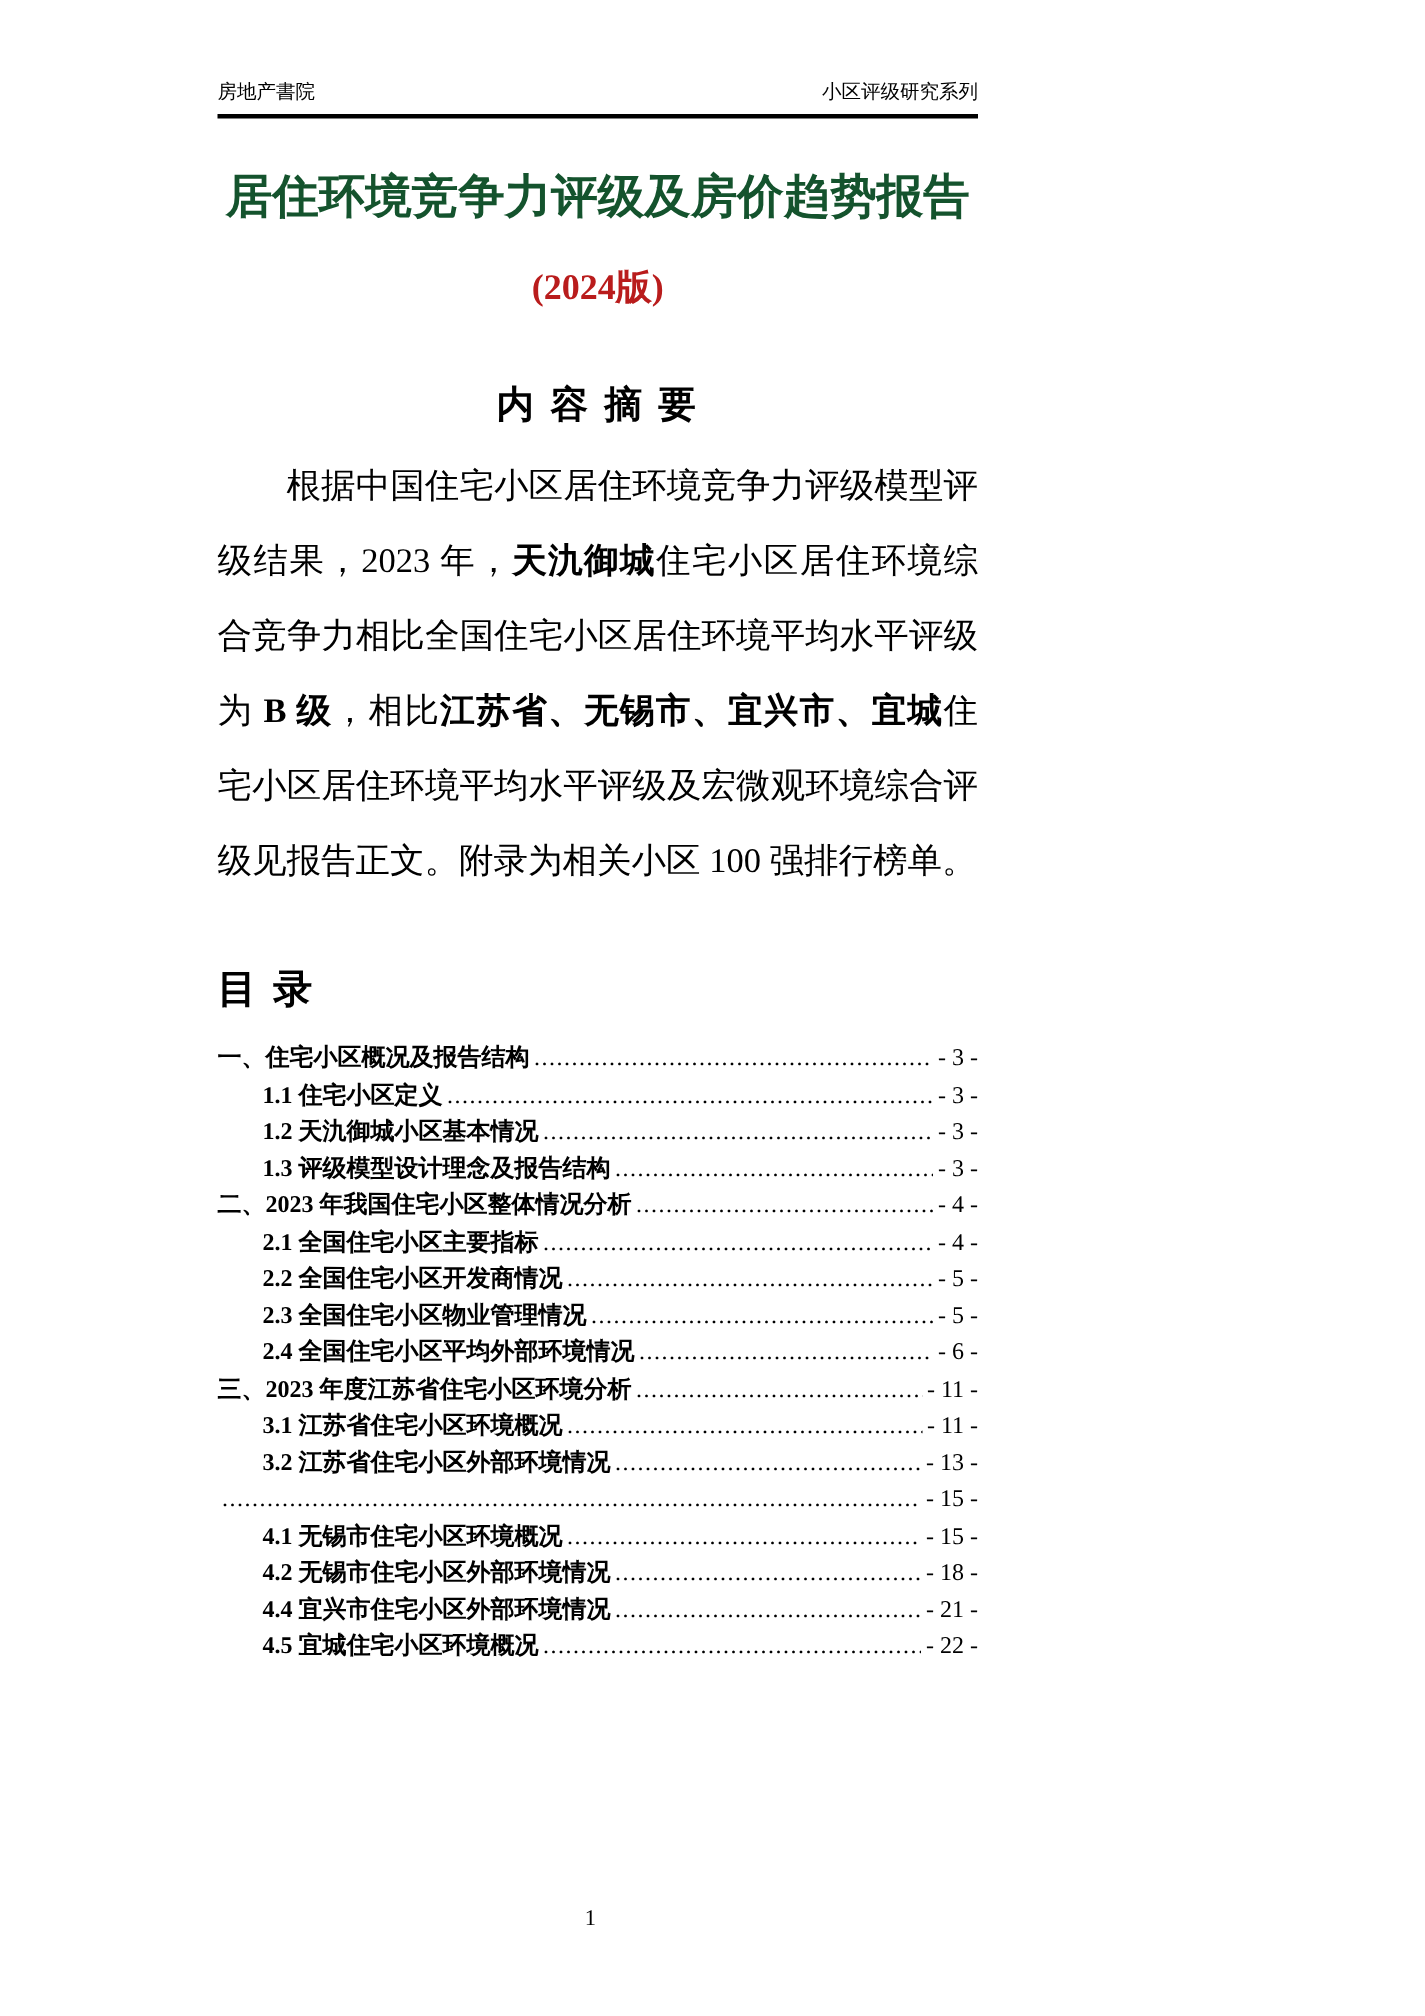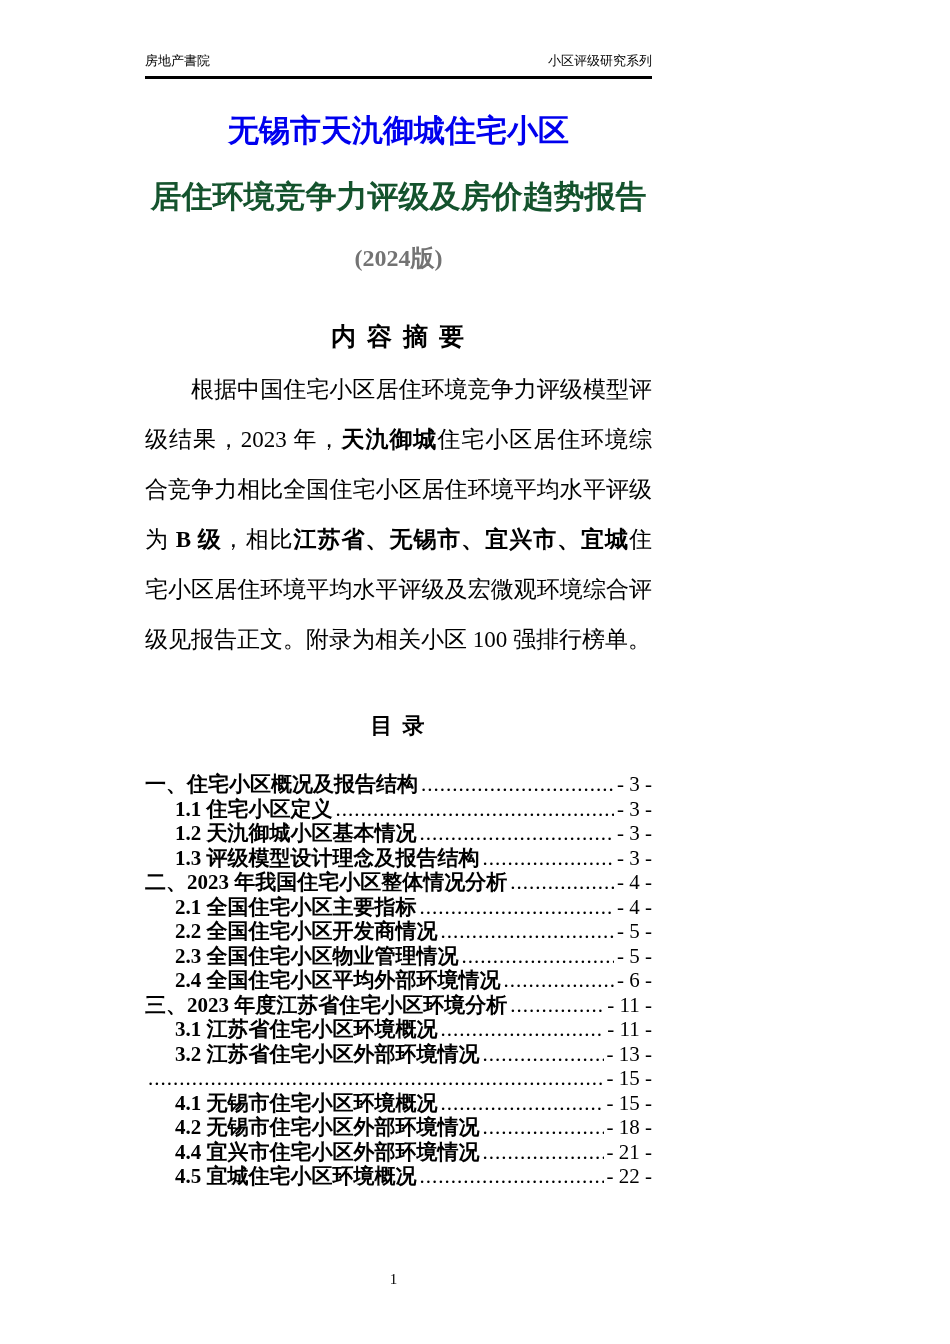--- a/index.html
+++ b/index.html
@@ -59,30 +59,30 @@
     letter-spacing: 2px;
   }
   .abstract-paragraph {
     margin-top: 12px;
     font-size: 23px;
     line-height: 50px;
     text-align: justify;
     text-indent: 2em;
   }
   .toc-heading {
-    text-align: center;
-    font-size: 22px;
+    text-align: left;
+    font-size: 26px;
     font-weight: bold;
     line-height: 29px;
     margin-top: 46px;
-    margin-bottom: 32px;
+    margin-bottom: 20px;
     font-family: "Liberation Sans", sans-serif;
     letter-spacing: 2px;
   }
-  .toc-list { font-size: 21px; }
+  .toc-list { font-size: 16px; }
   .toc-row {
     display: flex;
     align-items: baseline;
     line-height: 24.5px;
   }
   .toc-row.toc-sub { padding-left: 30px; font-family: Liberation Serif, serif; }
   .toc-label { white-space: nowrap; font-weight: bold; }
   .toc-dots {
     flex: 1 1 auto;
     overflow: hidden;
@@ -109,23 +109,22 @@
 <div class="page">
 
   <div class="doc-header">
     <span>房地产書院</span>
     <span>小区评级研究系列</span>
   </div>
   <div class="header-rule"></div>
 
 
   <div class="title-block">
-    <div class="title-line" style="color: rgb(0, 0, 238);">无锡市天氿御城住宅小区</div>
     <div class="title-line" style="color: #14532d;">居住环境竞争力评级及房价趋势报告</div>
-    <div class="title-edition" style="color: #737373;">(2024版)</div>
+    <div class="title-edition" style="color: #b91c1c;">(2024版)</div>
   </div>
 
   <h2 class="abstract-heading">内 容 摘 要</h2>
   <p class="abstract-paragraph"><span>根据中国住宅小区居住环境竞争力评级模型评级结果，2023 年，</span><span style="font-weight: bold;">天氿御城</span><span>住宅小区居住环境综合竞争力相比全国住宅小区居住环境平均水平评级为 </span><span style="font-weight: bold;">B 级</span><span>，相比</span><span style="font-weight: bold;">江苏省、无锡市、宜兴市、宜城</span><span>住宅小区居住环境平均水平评级及宏微观环境综合评级见报告正文。附录为相关小区 100 强排行榜单。</span></p>
 
   <h2 class="toc-heading">目 录</h2>
   <div class="toc-list">
       <div class="toc-row">
         <span class="toc-label">一、住宅小区概况及报告结构</span>
         <span class="toc-dots"></span>

